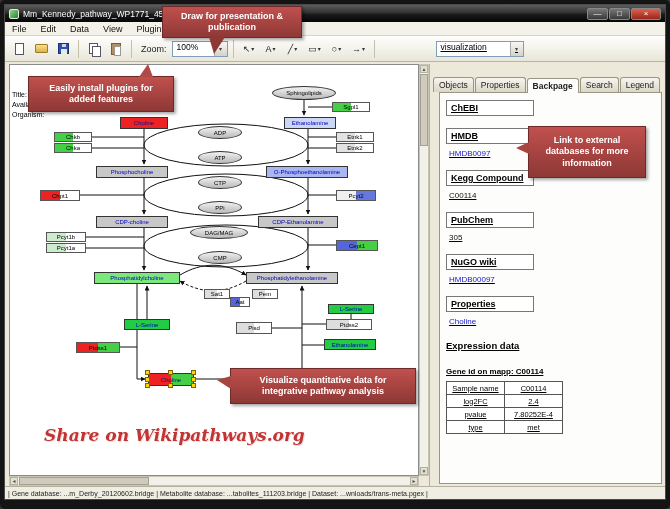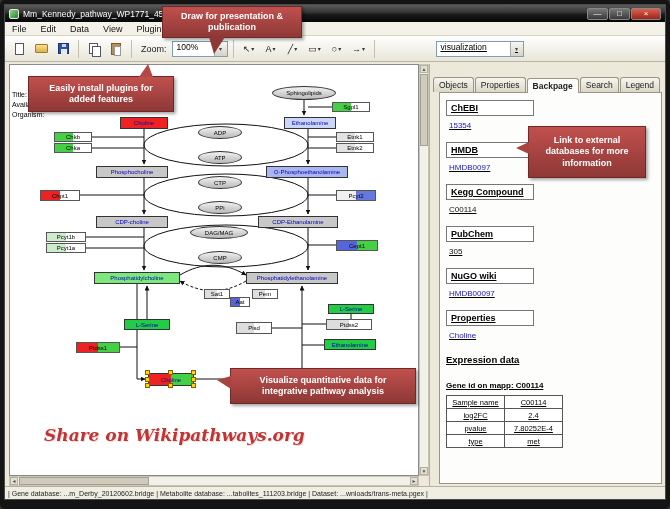--- a/index.html
+++ b/index.html
@@ -351,21 +351,20 @@
         <div class="tabs">
             <div class="tab">Objects</div>
             <div class="tab">Properties</div>
             <div class="tab active">Backpage</div>
             <div class="tab">Search</div>
             <div class="tab">Legend</div>
           </div>
         <div class="panel-body">
           <div>
               <div class="bp-header first">ChEBI</div>
-              <div class="bp-value link">15354</div>
               <div class="bp-header">HMDB</div>
               <div class="bp-value link">HMDB0097</div>
               <div class="bp-header">Kegg Compound</div>
               <div class="bp-value">C00114</div>
               <div class="bp-header">PubChem</div>
               <div class="bp-value">305</div>
               <div class="bp-header">NuGO wiki</div>
               <div class="bp-value link">HMDB00097</div>
               <div class="bp-header">Properties</div>
               <div class="bp-value link">Choline</div>

